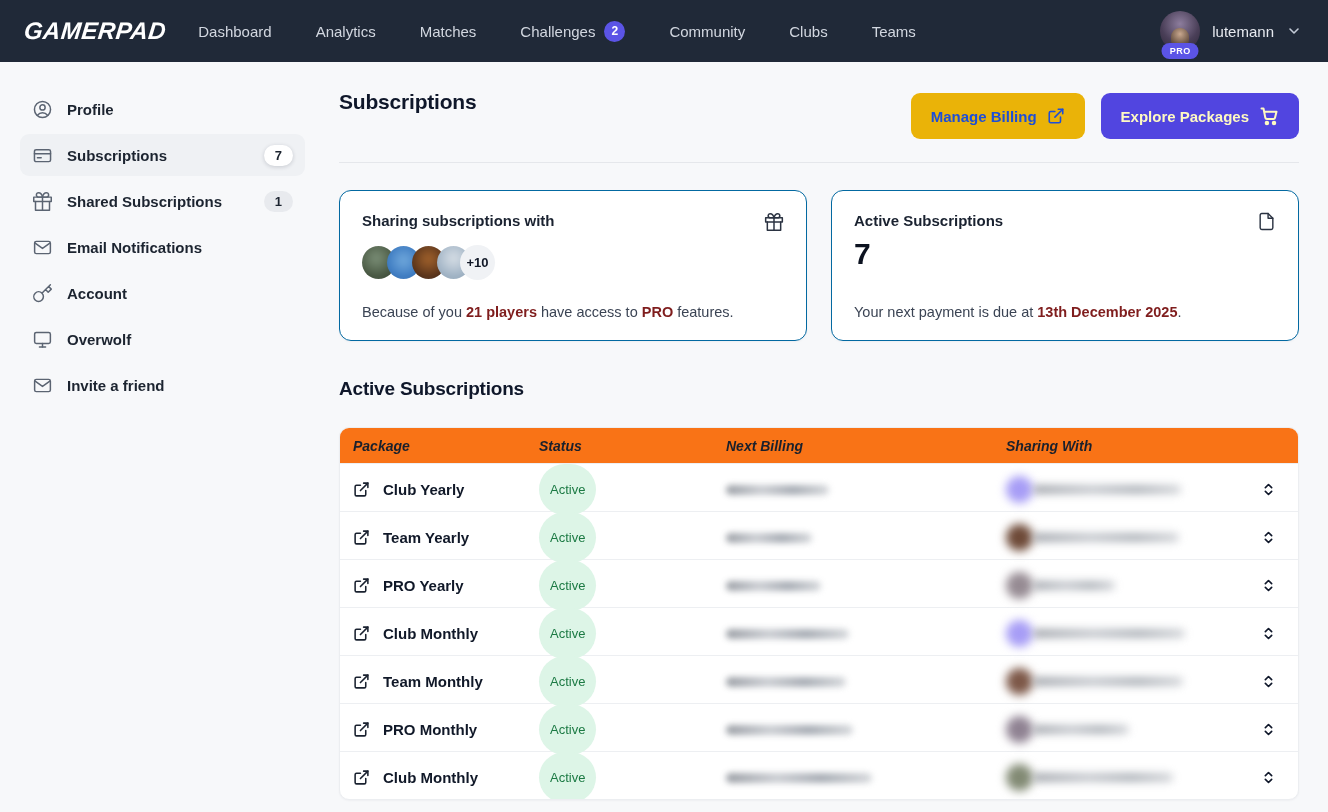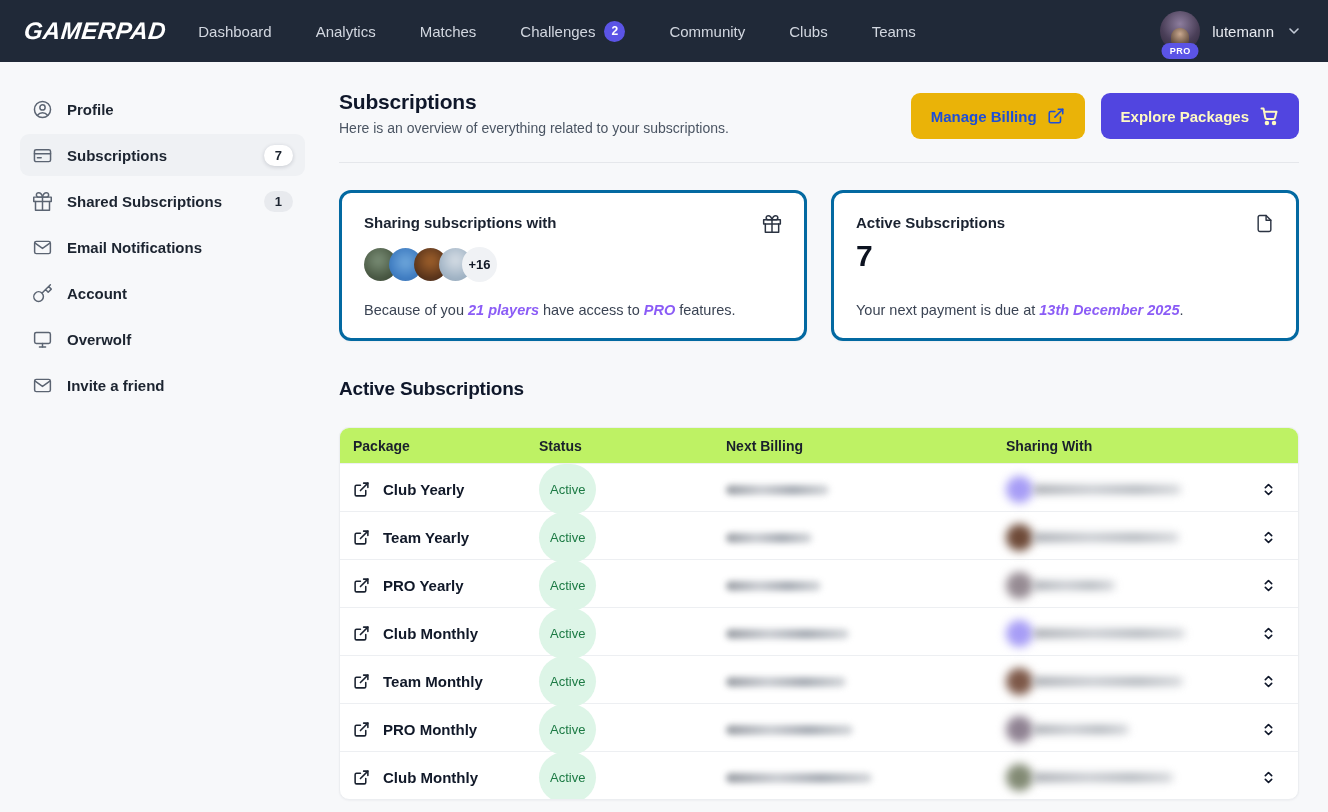--- a/index.html
+++ b/index.html
@@ -42,40 +42,40 @@
   .page-sub { font-size:14px; color:#4b5563; margin-top:6px; }
   .head-actions { display:flex; gap:16px; margin-top:3px; }
   .btn { display:flex; align-items:center; gap:10px; border:none; border-radius:9px; padding:0 20px; height:46px;
          font-family:inherit; font-size:15px; font-weight:700; cursor:pointer; }
   .btn-manage { background:#eab308; color:#1d4ed8; }
   .btn-explore { background:#5145e0; color:#fef9c3; }
   .divider { border:none; border-top:1px solid #e5e7eb; margin-top:23px; }
 
   
   .cards { display:flex; gap:24px; margin-top:27px; }
-  .card { flex:1; background:#fff; border:3px solid #0369a1; border-radius:12px; box-shadow:0 1px 2px rgba(16,24,40,.04);
+  .card { flex:1; background:#fff; border:1px solid #0369a1; border-radius:12px; box-shadow:0 1px 2px rgba(16,24,40,.04);
           min-height:151px; padding:21px 22px 20px; display:flex; flex-direction:column; }
   .card-top { display:flex; align-items:flex-start; justify-content:space-between; }
   .card-title { font-size:15px; font-weight:700; color:#1a2230; }
   .card-icon { color:#2b3342; }
   .avatar-stack { display:flex; align-items:center; margin-top:13px; }
   .stk { width:33px; height:33px; border-radius:50%; overflow:hidden; position:relative; margin-right:-8px; flex-shrink:0; }
   .stk .blob { position:absolute; inset:-5px; filter:blur(3px); }
   .stk-more { width:35px; height:35px; border-radius:50%; background:#f0f2f5; display:flex; align-items:center; justify-content:center;
               font-size:13px; font-weight:600; color:#111827; margin-left:-2px; z-index:1; }
   .card-text { font-size:14.5px; color:#3b4454; margin-top:auto; }
-  .card-text b { color:#8b5cf6; font-weight:700;font-style:italic; }
+  .card-text b { color:#7f1d1d; font-weight:700; }
   .big-count { font-size:30px; font-weight:800; color:#0c1220; margin-top:8px; line-height:1; }
 
   
   .section-title { font-size:19px; font-weight:800; color:#0f172a; margin-top:37px; letter-spacing:-.2px; }
   .table-card { margin-top:27px; background:#fff; border:1px solid #eceef1; border-radius:10px; overflow:hidden;
                 box-shadow:0 1px 2px rgba(16,24,40,.04); }
   .tgrid { display:grid; grid-template-columns:186px 187px 280px 1fr; align-items:center; padding-left:13px; }
-  .thead { background:#bef264; height:35px; }
+  .thead { background:#f97316; height:35px;font-style:italic; }
   .th { font-size:14px; font-weight:600; color:#1a202c; }
   .trow { height:48px; border-top:1px solid #edeff2; cursor:pointer; }
   .pkg { display:flex; align-items:center; gap:13px; }
   .pkg .plabel { font-size:15px; font-weight:700; color:#101828; }
   .pkg .ext { color:#1a2230; display:flex; }
   .status-badge { display:inline-block; background:#ddf5e7; color:#1c7a44; font-size:13px; font-weight:500;
                   padding:18px 11px; border-radius:999px; }
   .streak { display:inline-block; height:10px; border-radius:6px; filter:blur(3px); opacity:.85;
             background:linear-gradient(90deg,#878c94,#c2c5cb 35%,#989ea7 65%,#cfd2d6); }
   .share-cell { display:flex; align-items:center; gap:6px; padding-right:22px; }
@@ -200,21 +200,20 @@
           </svg>
       </span>
       <span class="slabel">Invite a friend</span>
     </div>
   </aside>
 
   <main class="main">
     <div class="page-head">
       <div>
         <h1 class="page-title">Subscriptions</h1>
-        <p class="page-sub">Here is an overview of everything related to your subscriptions.</p>
       </div>
       <div class="head-actions">
         <button class="btn btn-manage">
           <span>Manage Billing</span>
           <span>
             <svg width="18" height="18" viewBox="0 0 24 24" fill="none" stroke="currentColor" stroke-width="2.1" stroke-linecap="round" stroke-linejoin="round">
                 <path d="M18 13.5V19a2 2 0 0 1-2 2H5a2 2 0 0 1-2-2V8a2 2 0 0 1 2-2h5.5"></path>
                 <polyline points="15 3 21 3 21 9"></polyline>
                 <line x1="10.5" y1="13.5" x2="21" y2="3"></line>
               </svg>
@@ -255,21 +254,21 @@
             </span>
           <span class="stk">
               <span class="blob" style="background:radial-gradient(circle at 50% 45%, #72aadd 0%, #3b79c0 55%, #265a99 100%);"></span>
             </span>
           <span class="stk">
               <span class="blob" style="background:radial-gradient(circle at 50% 42%, #a5642c 0%, #57321a 55%, #241712 100%);"></span>
             </span>
           <span class="stk">
               <span class="blob" style="background:radial-gradient(circle at 50% 40%, #d9e0e7 0%, #9fb2c4 55%, #7e93a8 100%);"></span>
             </span>
-          <span class="stk-more">+16</span>
+          <span class="stk-more">+10</span>
         </div>
         <p class="card-text"><span>Because of you </span><b>21 players</b><span> have access to </span><b>PRO</b><span> features.</span></p>
       </section>
 
       <section class="card">
         <div class="card-top">
           <h3 class="card-title">Active Subscriptions</h3>
           <span class="card-icon">
             <svg width="19" height="19" viewBox="0 0 24 24" fill="none" stroke="currentColor" stroke-width="1.8" stroke-linecap="round" stroke-linejoin="round">
                 <path d="M14 2H6a2 2 0 0 0-2 2v16a2 2 0 0 0 2 2h12a2 2 0 0 0 2-2V8z"></path>

